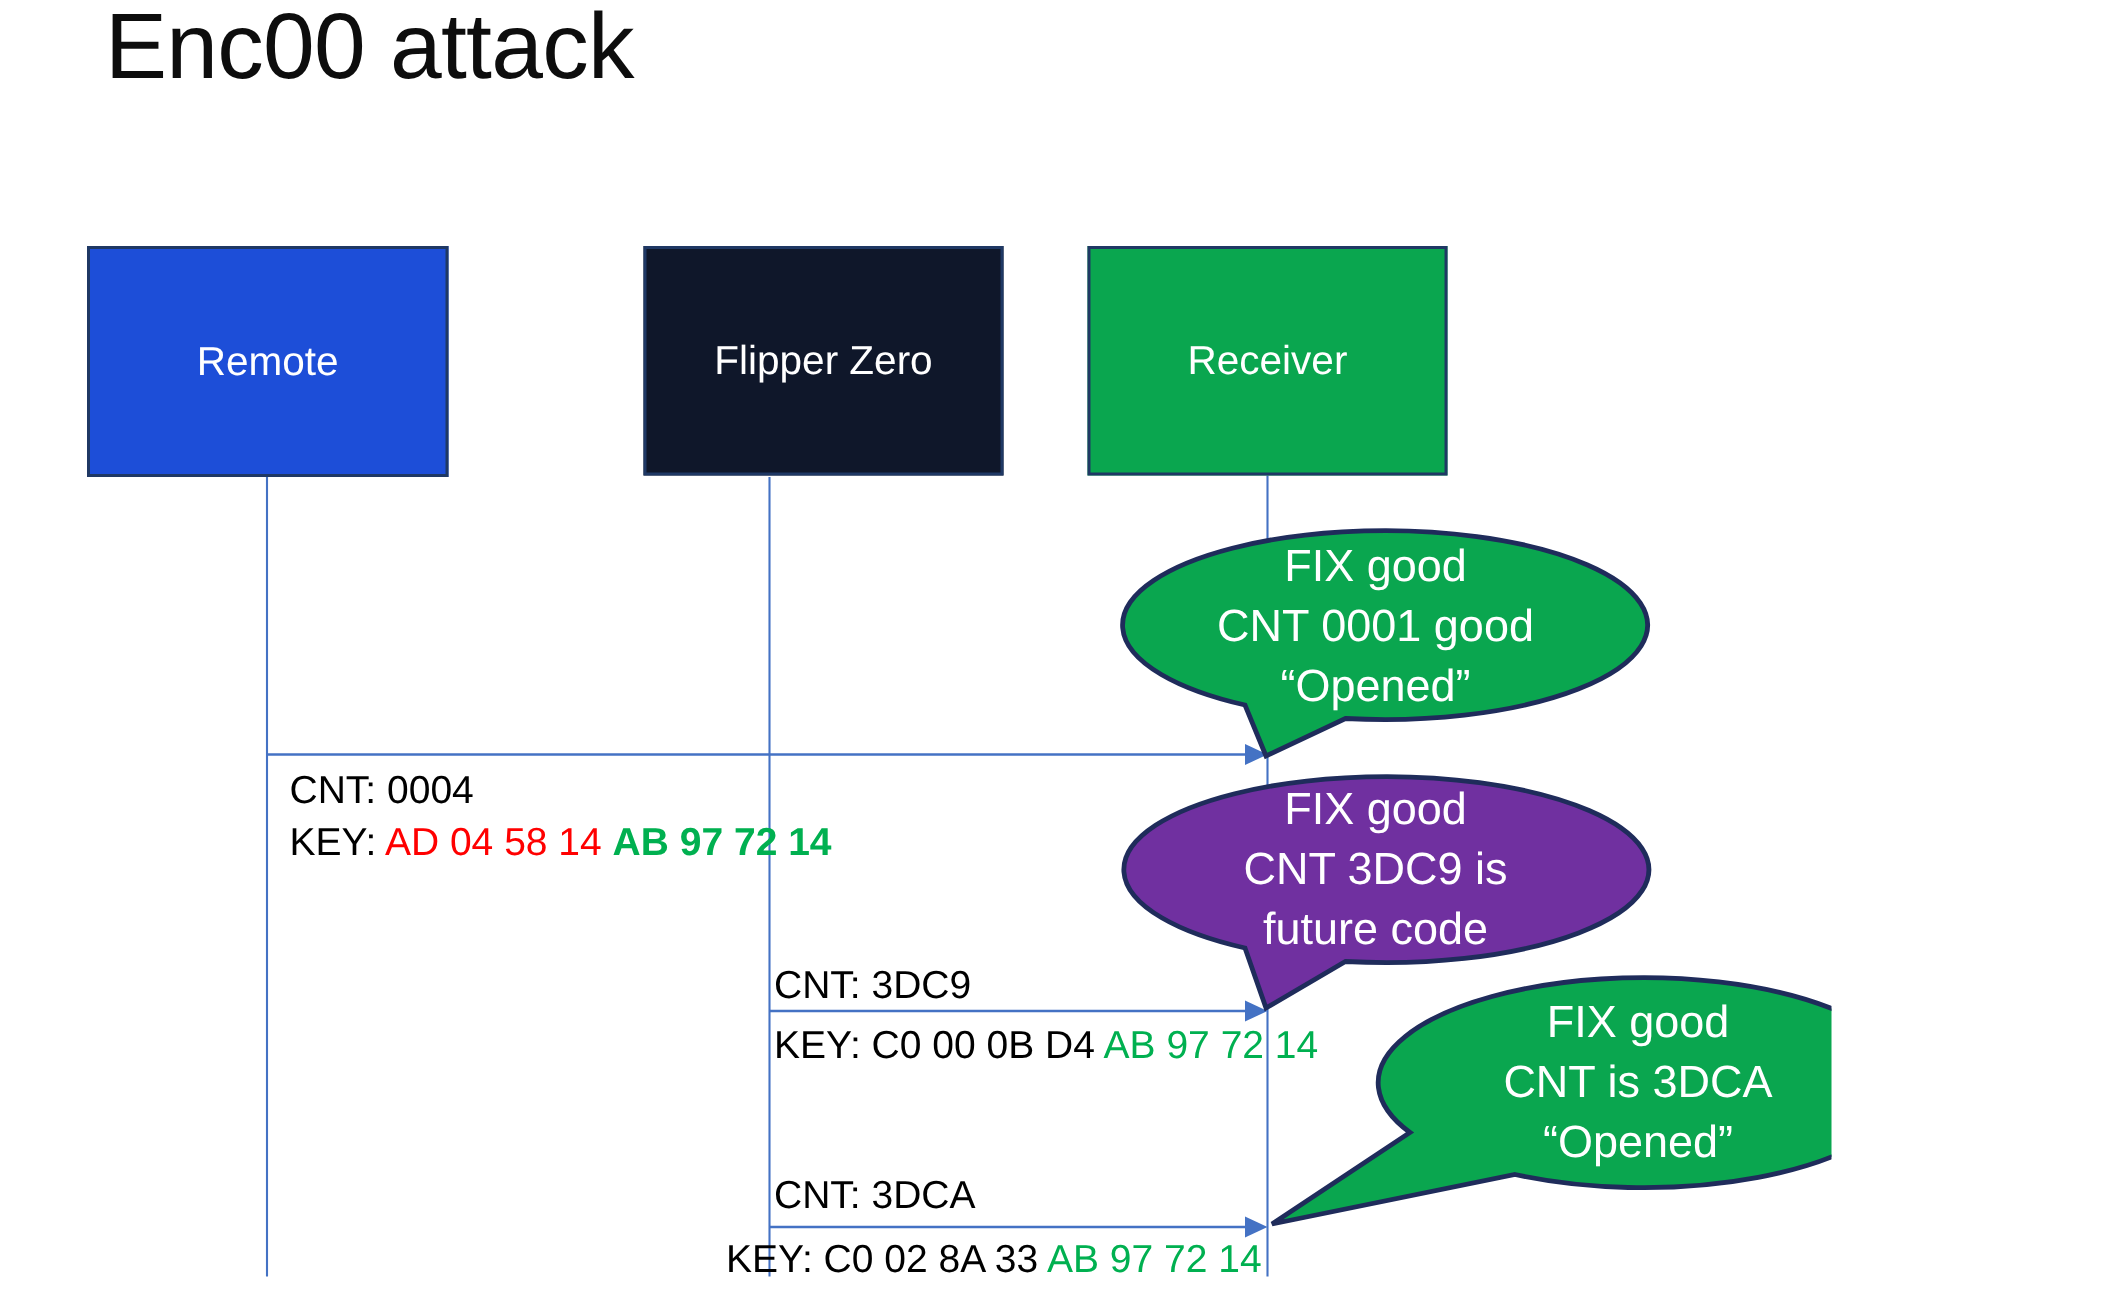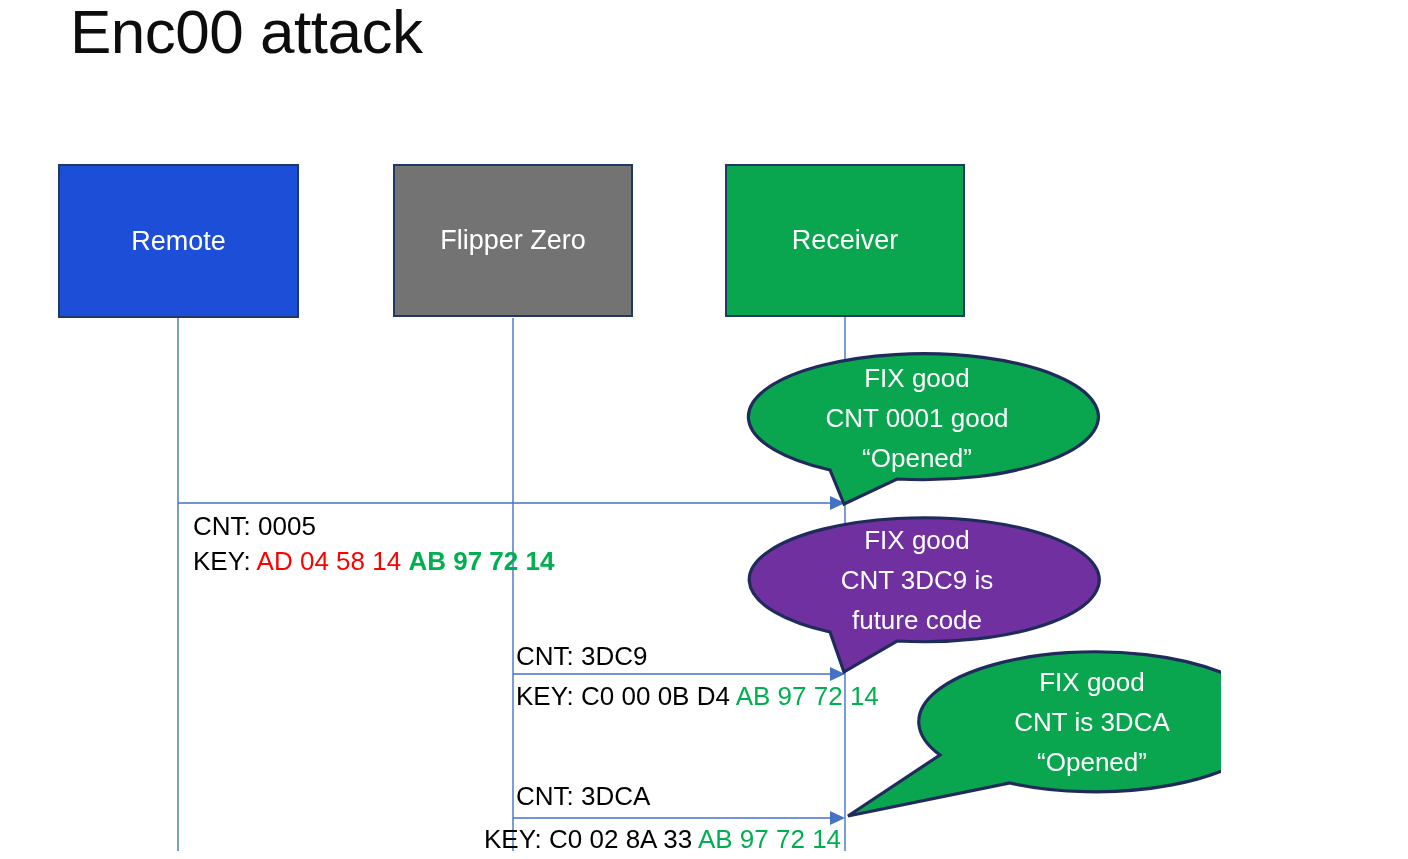--- a/index.html
+++ b/index.html
@@ -24,21 +24,21 @@
   .page-title{
     position:absolute;left:70px;top:-4px;font-size:62px;font-weight:300;
     color:#0d0d0d;letter-spacing:-0.5px;white-space:nowrap;
   }
   .msg{position:absolute;font-size:26px;color:#000;white-space:nowrap;}
   .c-red{color:#FF0000;}
   .c-green{color:#00B050;}
   .bold{font-weight:bold;}
   .callout-text{
     position:absolute;width:330px;text-align:center;color:#ffffff;
-    font-size:26px;line-height:40px;white-space:nowrap;
+    font-size:30px;line-height:40px;white-space:nowrap;
   }
   #callout-text-1{left:752px;top:358px;}
   #callout-text-2{left:752px;top:520px;}
   #callout-text-3{left:927px;top:662px;}
   #msg1-fix{left:193px;top:471px;}
   #msg1-cnt{left:193px;top:511px;}
   #msg1-key{left:193px;top:546px;}
   #msg2-cnt{left:516px;top:641px;}
   #msg2-key{left:516px;top:681px;}
   #msg3-cnt{left:516px;top:781px;}
@@ -67,28 +67,28 @@
     <polygon class="arrowhead" points="845,818 830,811 830,825"></polygon>
 
     <path class="bubble" d="M 844 504 L 830 470 A 175 63 0 1 1 897 479 Z" fill="#0AA64F"></path>
     <path class="bubble" d="M 844 672 L 830 632 A 175 62 0 1 1 897 641 Z" fill="#7030A0"></path>
     <path class="bubble" d="M 848 816 L 940 755 A 177 70 0 1 1 1010 783 Z" fill="#0AA64F"></path>
   </svg>
 
   <div class="actor-box" id="box-remote" style="background: #1d4ed8;">
     <span class="actor-label">Remote</span>
   </div>
-  <div class="actor-box" id="box-flipper" style="background: #737373;">
+  <div class="actor-box" id="box-flipper" style="background: #0f172a; margin-left: 36px;">
     <span class="actor-label">Flipper Zero</span>
   </div>
   <div class="actor-box" id="box-receiver" style="background: rgb(10, 166, 79); text-align: center;">
     <span class="actor-label">Receiver</span>
   </div>
 
-  <div class="msg" id="msg1-cnt">CNT: 0005</div>
+  <div class="msg" id="msg1-cnt">CNT: 0004</div>
   <div class="msg" id="msg1-key"><span>KEY: </span><span class="c-red">AD 04 58 14 </span><span class="c-green bold">AB 97 72 14</span></div>
 
   <div class="msg" id="msg2-cnt">CNT: 3DC9</div>
   <div class="msg" id="msg2-key"><span>KEY: C0 00 0B D4 </span><span class="c-green">AB 97 72 14</span></div>
 
   <div class="msg" id="msg3-cnt">CNT: 3DCA</div>
   <div class="msg" id="msg3-key"><span>KEY: C0 02 8A 33 </span><span class="c-green">AB 97 72 14</span></div>
 
   <div class="callout-text" id="callout-text-1">
     <div>FIX good</div>

